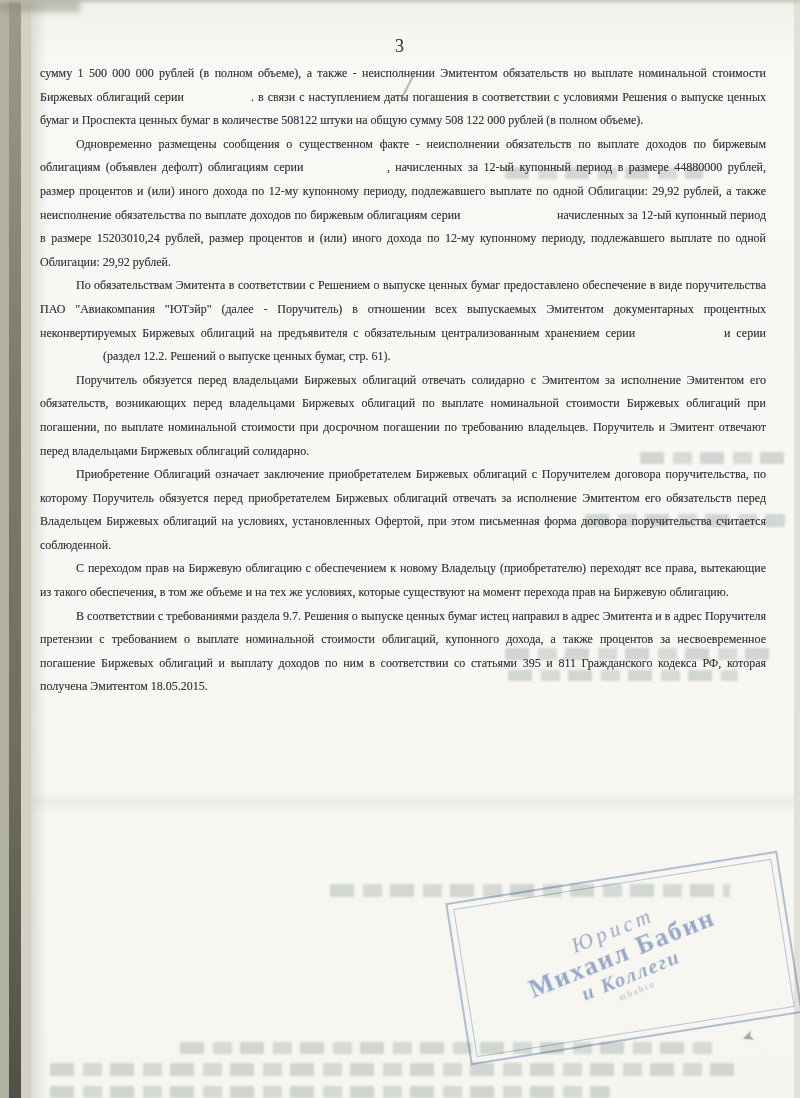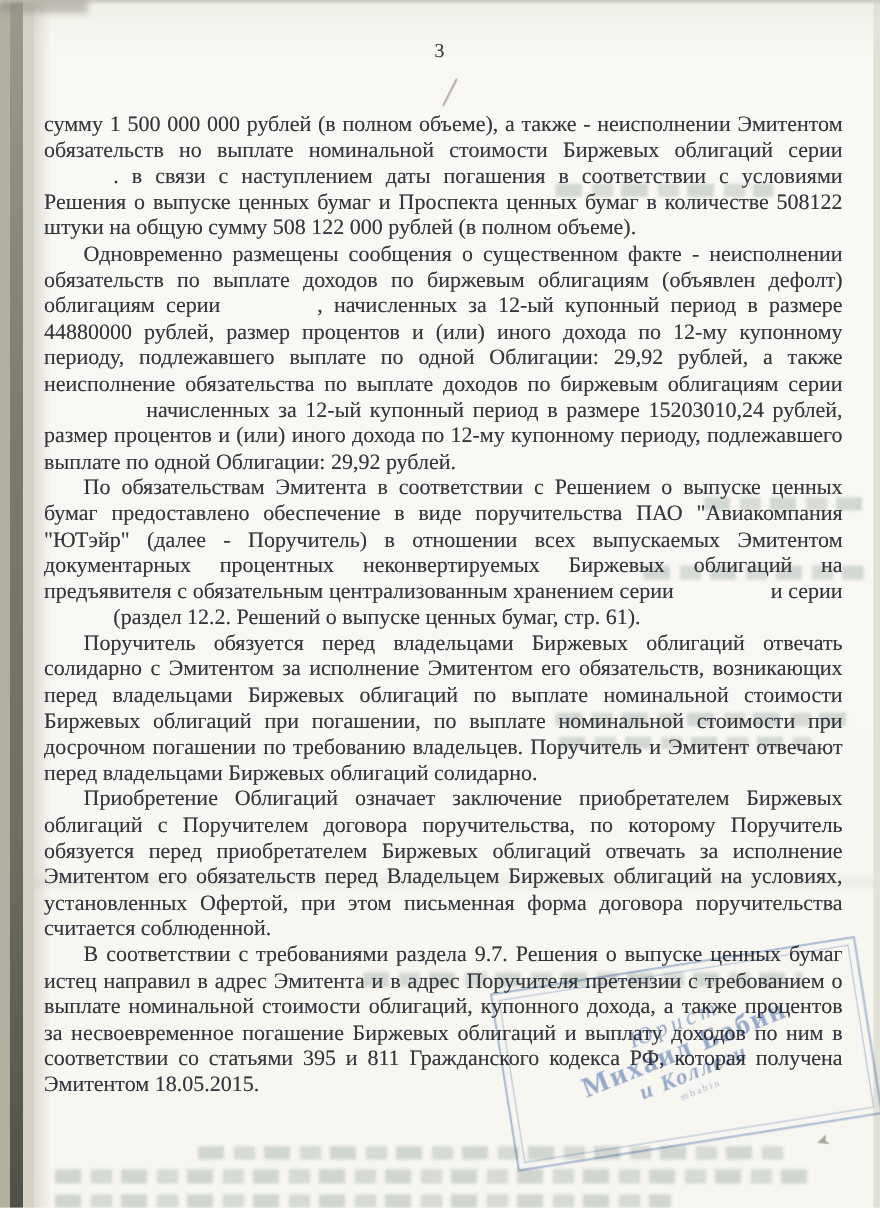--- a/index.html
+++ b/index.html
@@ -31,24 +31,23 @@
   
   .page-number{
     position:absolute;left:0;top:36px;width:800px;text-align:center;z-index:5;
     font-size:18px;color:#3c3c42;letter-spacing:1px;
     text-shadow:0 0 .5px rgba(50,50,60,.5);
   }
 
   
   .text-body{
     position:absolute;left:40px;top:62px;width:726px;z-index:5;
-    font-size:20px;line-height:23.6px;color:#35353d;
+    font-size:12px;line-height:23.6px;color:#35353d;
     text-align:justify;
     text-shadow:0 0 .5px rgba(45,45,55,.45);
-    margin-top:40px;
   }
   .text-body p{margin:0;text-indent:36px;}
   .text-body p.no-indent{text-indent:0;}
   .redaction-gap{display:inline-block;height:8px;margin:0 4px;}
 
   
   .ghost-line{
     position:absolute;z-index:4;border-radius:2px;filter:blur(1.3px);pointer-events:none;
     background:repeating-linear-gradient(90deg,
       rgba(128,148,140,.32) 0px, rgba(128,148,140,.32) 24px,
@@ -100,20 +99,21 @@
 <div class="edge-right"></div>
 
 <div class="page-number">3</div>
 
 <div class="text-body">
     <p class="no-indent">сумму 1 500 000 000 рублей (в полном объеме), а также - неисполнении Эмитентом обязательств но выплате номинальной стоимости Биржевых облигаций серии <span class="redaction-gap" style="width: 55px;"></span>. в связи с наступлением даты погашения в соответствии с условиями Решения о выпуске ценных бумаг и Проспекта ценных бумаг в количестве 508122 штуки на общую сумму 508 122 000 рублей (в полном объеме). </p>
     <p class="">Одновременно размещены сообщения о существенном факте - неисполнении обязательств по выплате доходов по биржевым облигациям (объявлен дефолт) облигациям серии <span class="redaction-gap" style="width: 70px;"></span>, начисленных за 12-ый купонный период в размере 44880000 рублей, размер процентов и (или) иного дохода по 12-му купонному периоду, подлежавшего выплате по одной Облигации: 29,92 рублей, а также неисполнение обязательства по выплате доходов по биржевым облигациям серии <span class="redaction-gap" style="width: 85px;"></span>начисленных за 12-ый купонный период в размере 15203010,24 рублей, размер процентов и (или) иного дохода по 12-му купонному периоду, подлежавшего выплате по одной Облигации: 29,92 рублей. </p>
     <p class="">По обязательствам Эмитента в соответствии с Решением о выпуске ценных бумаг предоставлено обеспечение в виде поручительства ПАО "Авиакомпания "ЮТэйр" (далее - Поручитель) в отношении всех выпускаемых Эмитентом документарных процентных неконвертируемых Биржевых облигаций на предъявителя с обязательным централизованным хранением серии <span class="redaction-gap" style="width: 75px;"></span>и серии <span class="redaction-gap" style="width: 55px;"></span>(раздел 12.2. Решений о выпуске ценных бумаг, стр. 61). </p>
     <p class="">Поручитель обязуется перед владельцами Биржевых облигаций отвечать солидарно с Эмитентом за исполнение Эмитентом его обязательств, возникающих перед владельцами Биржевых облигаций по выплате номинальной стоимости Биржевых облигаций при погашении, по выплате номинальной стоимости при досрочном погашении по требованию владельцев. Поручитель и Эмитент отвечают перед владельцами Биржевых облигаций солидарно. </p>
     <p class="">Приобретение Облигаций означает заключение приобретателем Биржевых облигаций с Поручителем договора поручительства, по которому Поручитель обязуется перед приобретателем Биржевых облигаций отвечать за исполнение Эмитентом его обязательств перед Владельцем Биржевых облигаций на условиях, установленных Офертой, при этом письменная форма договора поручительства считается соблюденной. </p>
+    <p class="">С переходом прав на Биржевую облигацию с обеспечением к новому Владельцу (приобретателю) переходят все права, вытекающие из такого обеспечения, в том же объеме и на тех же условиях, которые существуют на момент перехода прав на Биржевую облигацию. </p>
     <p class="">В соответствии с требованиями раздела 9.7. Решения о выпуске ценных бумаг истец направил в адрес Эмитента и в адрес Поручителя претензии с требованием о выплате номинальной стоимости облигаций, купонного дохода, а также процентов за несвоевременное погашение Биржевых облигаций и выплату доходов по ним в соответствии со статьями 395 и 811 Гражданского кодекса РФ, которая получена Эмитентом 18.05.2015. </p>
   </div>
 
 <div id="ghost-layer">
     <div class="ghost-line" style="left: 505px; top: 167px; width: 198px; height: 12px;"></div>
     <div class="ghost-line" style="left: 640px; top: 452px; width: 148px; height: 12px;"></div>
     <div class="ghost-line" style="left: 585px; top: 514px; width: 200px; height: 13px;"></div>
     <div class="ghost-line" style="left: 505px; top: 648px; width: 272px; height: 12px;"></div>
     <div class="ghost-line" style="left: 508px; top: 670px; width: 230px; height: 11px;"></div>
     <div class="ghost-line" style="left: 330px; top: 884px; width: 400px; height: 13px;"></div>

